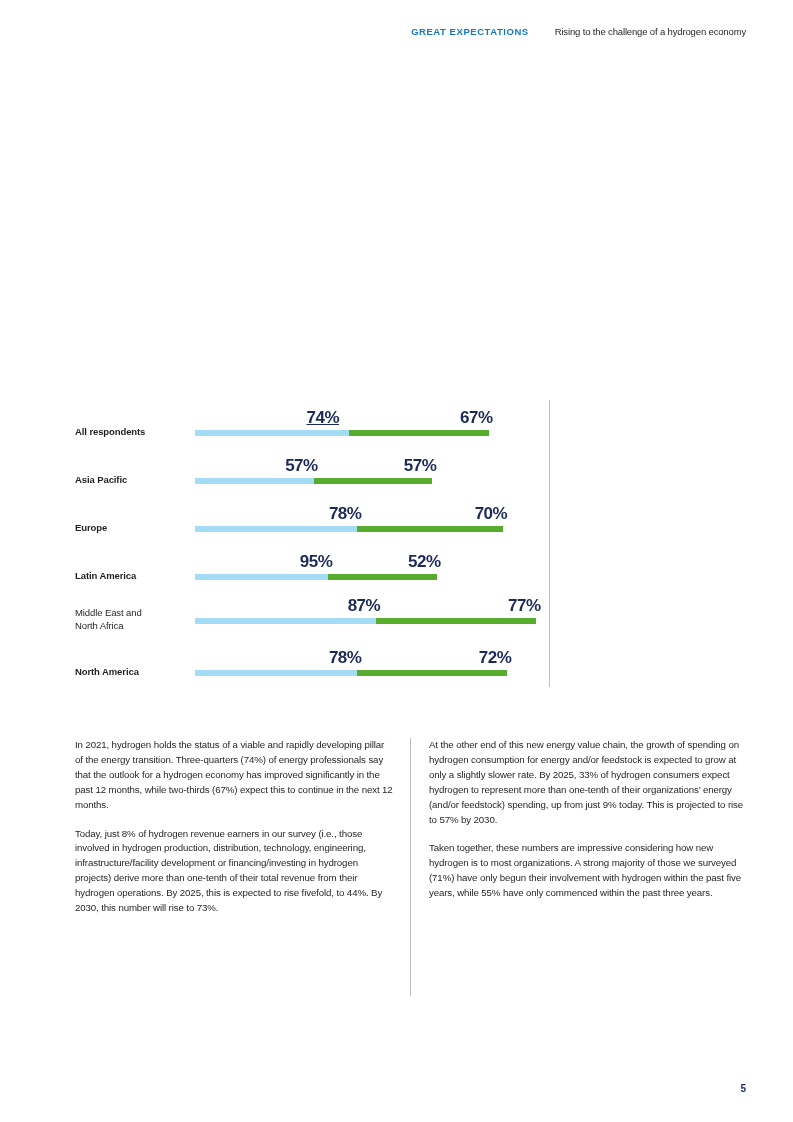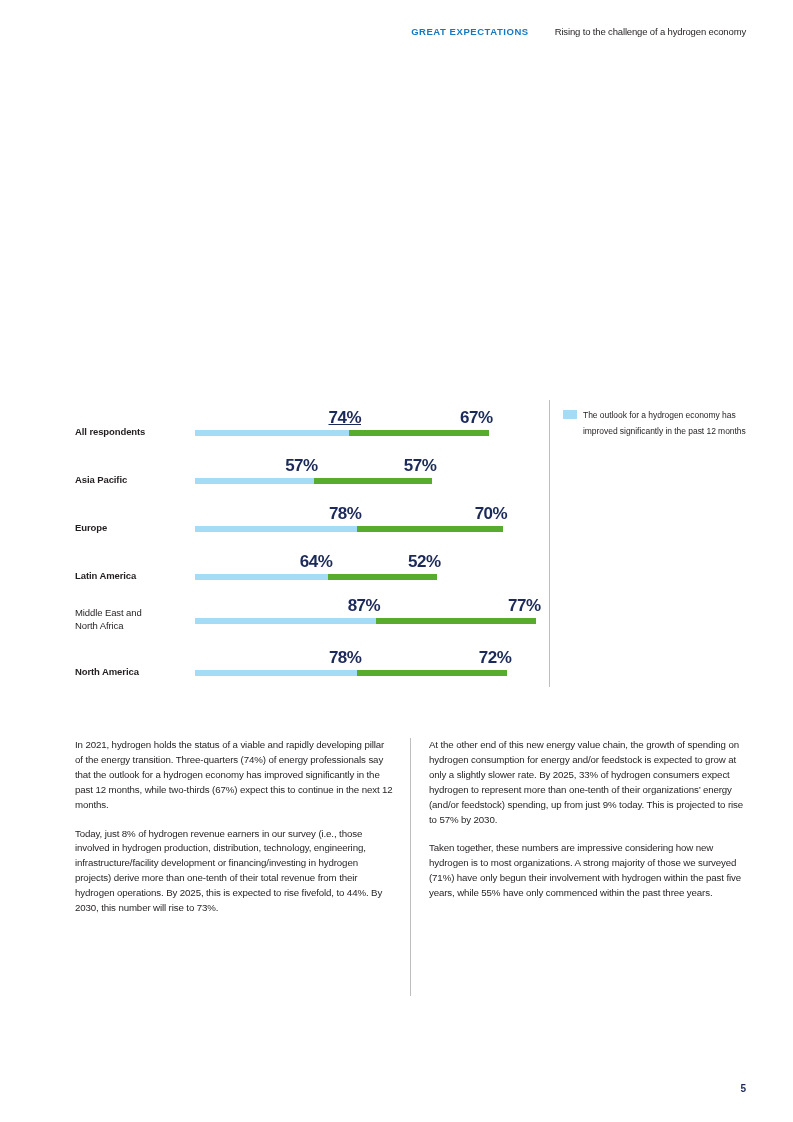--- a/index.html
+++ b/index.html
@@ -199,21 +199,21 @@
 
   <div class="chart-area">
     <div class="chart-divider"></div>
     <div id="bar-rows">
         <div class="bar-row" style="top: 0px;">
           <div class="row-label one-line">All respondents</div>
           <div class="bar-track" style="width: 293.612px;">
             <div class="seg seg-blue" style="width: 154.094px; background: rgb(165, 220, 245);"></div>
             <div class="seg seg-green" style="width: 139.518px; background: rgb(87, 171, 45);"></div>
           </div>
-          <div class="value-label" style="left: 286px; text-decoration: underline;">74%</div>
+          <div class="value-label" style="left: 264px; text-decoration: underline;">74%</div>
           <div class="value-label" style="left: 417.612px;">67%</div>
         </div>
         <div class="bar-row" style="top: 48px;">
           <div class="row-label one-line">Asia Pacific</div>
           <div class="bar-track" style="width: 237.388px;">
             <div class="seg seg-blue" style="width: 118.694px; background: rgb(165, 220, 245);"></div>
             <div class="seg seg-green" style="width: 118.694px; background: rgb(87, 171, 45);"></div>
           </div>
           <div class="value-label" style="left: 242.694px;">57%</div>
           <div class="value-label" style="left: 361.388px;">57%</div>
@@ -226,21 +226,21 @@
           </div>
           <div class="value-label" style="left: 286.424px;">78%</div>
           <div class="value-label" style="left: 432.188px;">70%</div>
         </div>
         <div class="bar-row" style="top: 144px;">
           <div class="row-label one-line">Latin America</div>
           <div class="bar-track" style="width: 241.553px;">
             <div class="seg seg-blue" style="width: 133.271px; background: rgb(165, 220, 245);"></div>
             <div class="seg seg-green" style="width: 108.282px; background: rgb(87, 171, 45);"></div>
           </div>
-          <div class="value-label" style="left: 257.271px;">64%</div>
+          <div class="value-label" style="left: 257.271px;">95%</div>
           <div class="value-label" style="left: 365.553px;">52%</div>
         </div>
         <div class="bar-row" style="top: 188px;">
           <div class="row-label two-line">
             <div>Middle East and</div>
             <div>North Africa</div>
           </div>
           <div class="bar-track" style="width: 341.506px;">
             <div class="seg seg-blue" style="width: 181.165px; background: rgb(165, 220, 245);"></div>
             <div class="seg seg-green" style="width: 160.341px; background: rgb(87, 171, 45);"></div>
@@ -253,24 +253,20 @@
           <div class="bar-track" style="width: 312.353px;">
             <div class="seg seg-blue" style="width: 162.424px; background: rgb(165, 220, 245);"></div>
             <div class="seg seg-green" style="width: 149.929px; background: rgb(87, 171, 45);"></div>
           </div>
           <div class="value-label" style="left: 286.424px;">78%</div>
           <div class="value-label" style="left: 436.353px;">72%</div>
         </div>
       </div>
 
     <div class="legend" id="legend">
-        <div class="legend-item">
-          <span class="legend-swatch blue" style="background: rgb(165, 220, 245);"></span>
-          <span class="legend-text">The outlook for a hydrogen economy has improved significantly in the past 12 months</span>
-        </div>
       </div>
   </div>
 </div>
 
 <div class="body-columns">
   <div class="col-divider"></div>
   <div class="col left" id="col-left">
       <p>In 2021, hydrogen holds the status of a viable and rapidly developing pillar of the energy transition. Three-quarters (74%) of energy professionals say that the outlook for a hydrogen economy has improved significantly in the past 12 months, while two-thirds (67%) expect this to continue in the next 12 months.</p>
       <p>Today, just 8% of hydrogen revenue earners in our survey (i.e., those involved in hydrogen production, distribution, technology, engineering, infrastructure/facility development or financing/investing in hydrogen projects) derive more than one-tenth of their total revenue from their hydrogen operations. By 2025, this is expected to rise fivefold, to 44%. By 2030, this number will rise to 73%.</p>
     </div>

